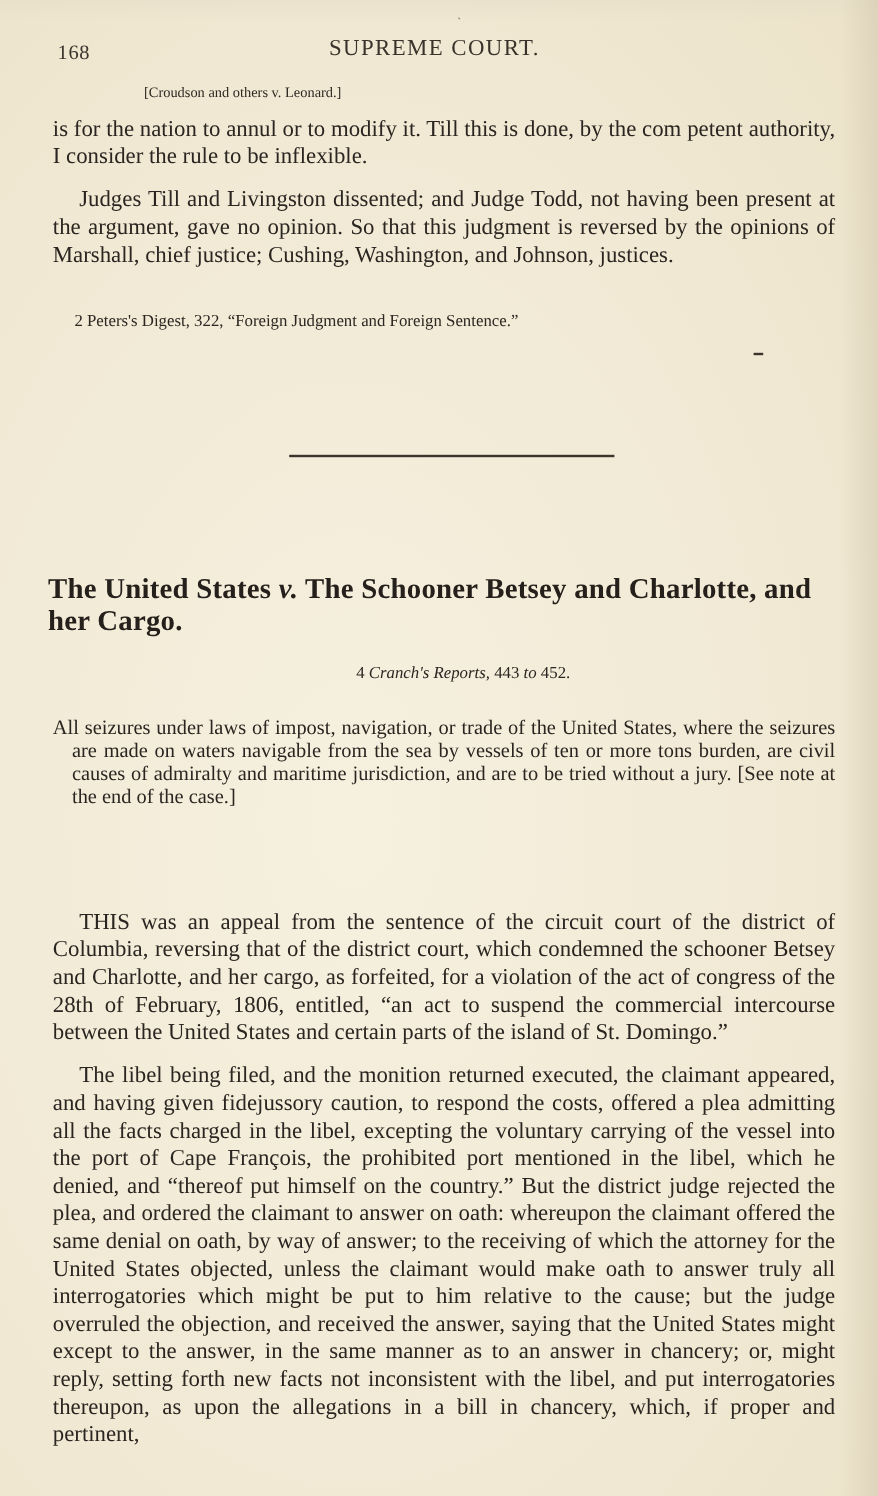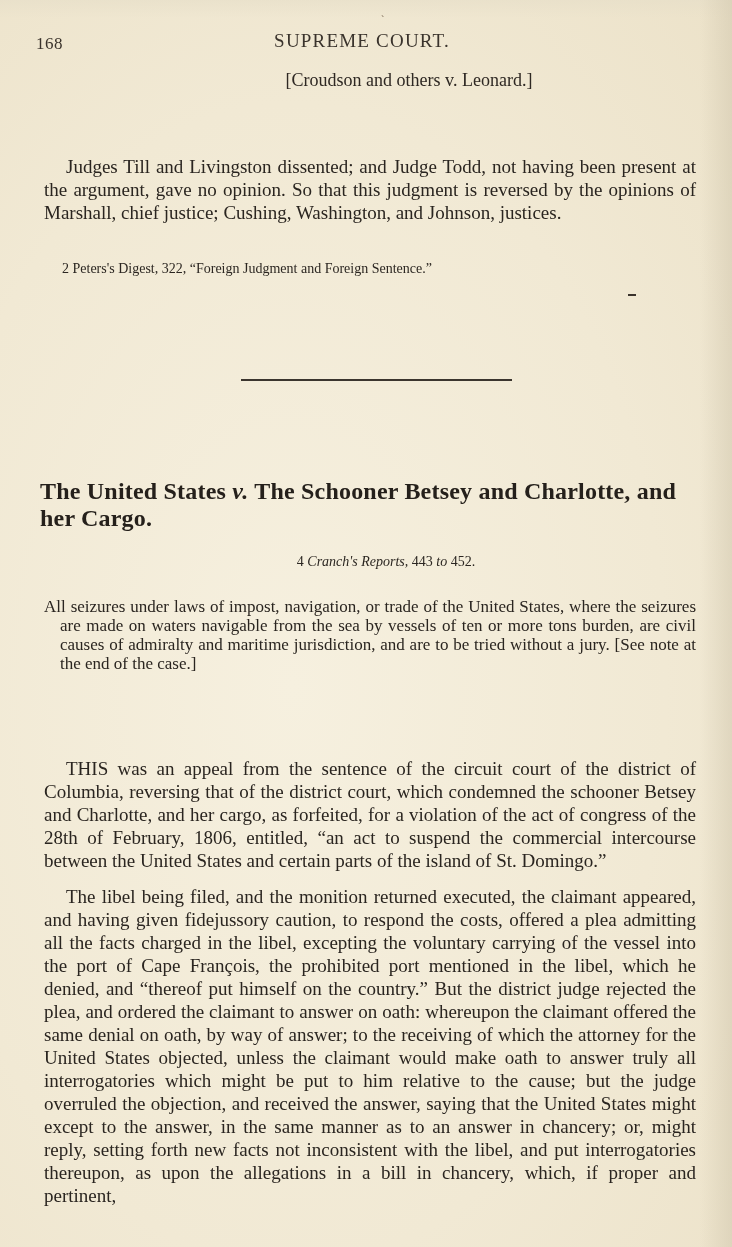--- a/index.html
+++ b/index.html
@@ -19,37 +19,36 @@
       background:
         linear-gradient(to right, rgba(0,0,0,0) 0px, rgba(0,0,0,0) 700px, rgba(210,200,175,0.55) 732px),
         linear-gradient(to bottom, rgba(230,222,200,0.6) 0px, rgba(0,0,0,0) 18px),
         radial-gradient(ellipse at 40% 55%, #f6f0df 0%, #f1e9d4 60%, #ece2c9 100%);
       color: #2a2520;
       font-family: "Liberation Serif", "DejaVu Serif", serif;
     }
     .abs { position: absolute; margin: 0; }
 
     .page-number {
-      left: 36px; top: 34px;
+      left: 48px; top: 34px;
       font-size: 17px;
       letter-spacing: 0.5px;
       color: #3a332c;
     }
     .running-head {
       left: 0; width: 724px; top: 30px;
       text-align: center;
       font-size: 19px;
       letter-spacing: 1.2px;
       color: #3a332c;
     }
     .case-ref {
       left: 0; width: 732px; top: 70px;
-      text-align: center;
-      font-size: 18px;
-      padding-left: 86px;
+      font-size: 12px;
+      padding-left: 120px;
       box-sizing: border-box;
       color: #2e2823;
     }
     .body-text {
       left: 44px; width: 652px;
       font-size: 19px;
       line-height: 23px;
       text-align: justify;
       color: #2a2520;
     }
@@ -117,20 +116,21 @@
 <body>
 
 <div class="page">
 
   <span class="abs marginalia">ˎ</span>
 
   <div class="abs page-number">168</div>
   <div class="abs running-head">SUPREME COURT.</div>
   <div class="abs case-ref">[Croudson and others v. Leonard.]</div>
 
+  <p class="abs body-text para-1"><span>is for the nation to annul or to modify it.  Till this is done, by the com petent authority, I consider the rule to be inflexible.</span></p>
 
   <p class="abs body-text para-2"><span class="indent"></span><span>Judges Till and Livingston dissented; and Judge Todd, not having been present at the argument, gave no opinion.  So that this judgment is reversed by the opinions of Marshall, chief justice; Cushing, Washington, and Johnson, justices.</span></p>
 
   <div class="abs citation">2 Peters's Digest, 322, “Foreign Judgment and Foreign Sentence.”</div>
 
   <div class="abs speck"></div>
 
   <div class="abs rule"></div>
 
   <h1 class="abs case-title"><span>The United States </span><i>v.</i><span> The Schooner Betsey and Charlotte, and her Cargo.</span></h1>

